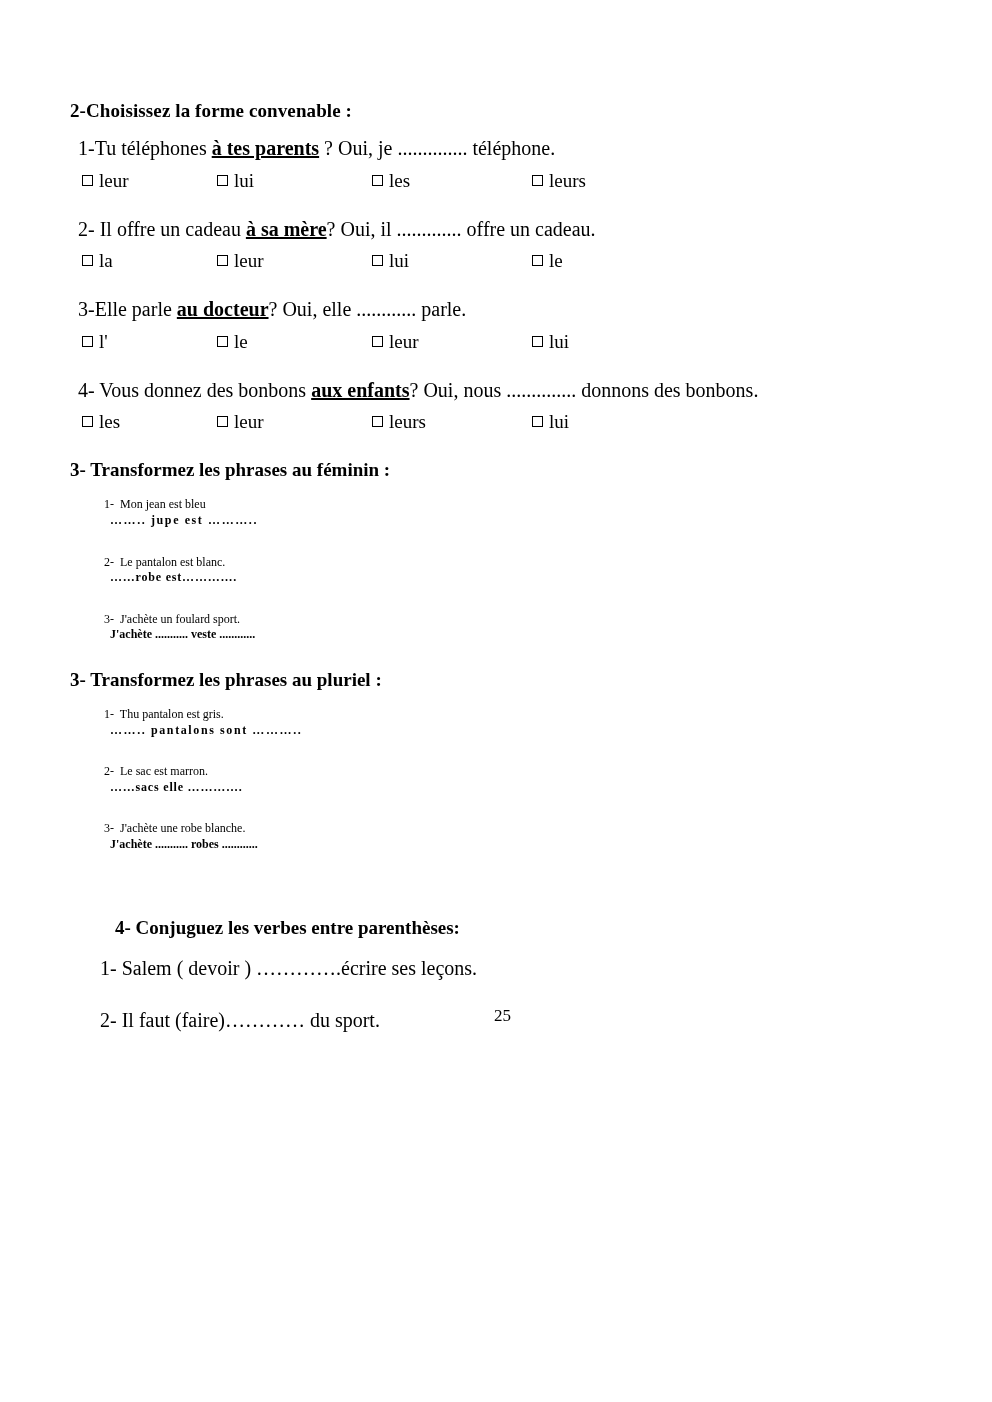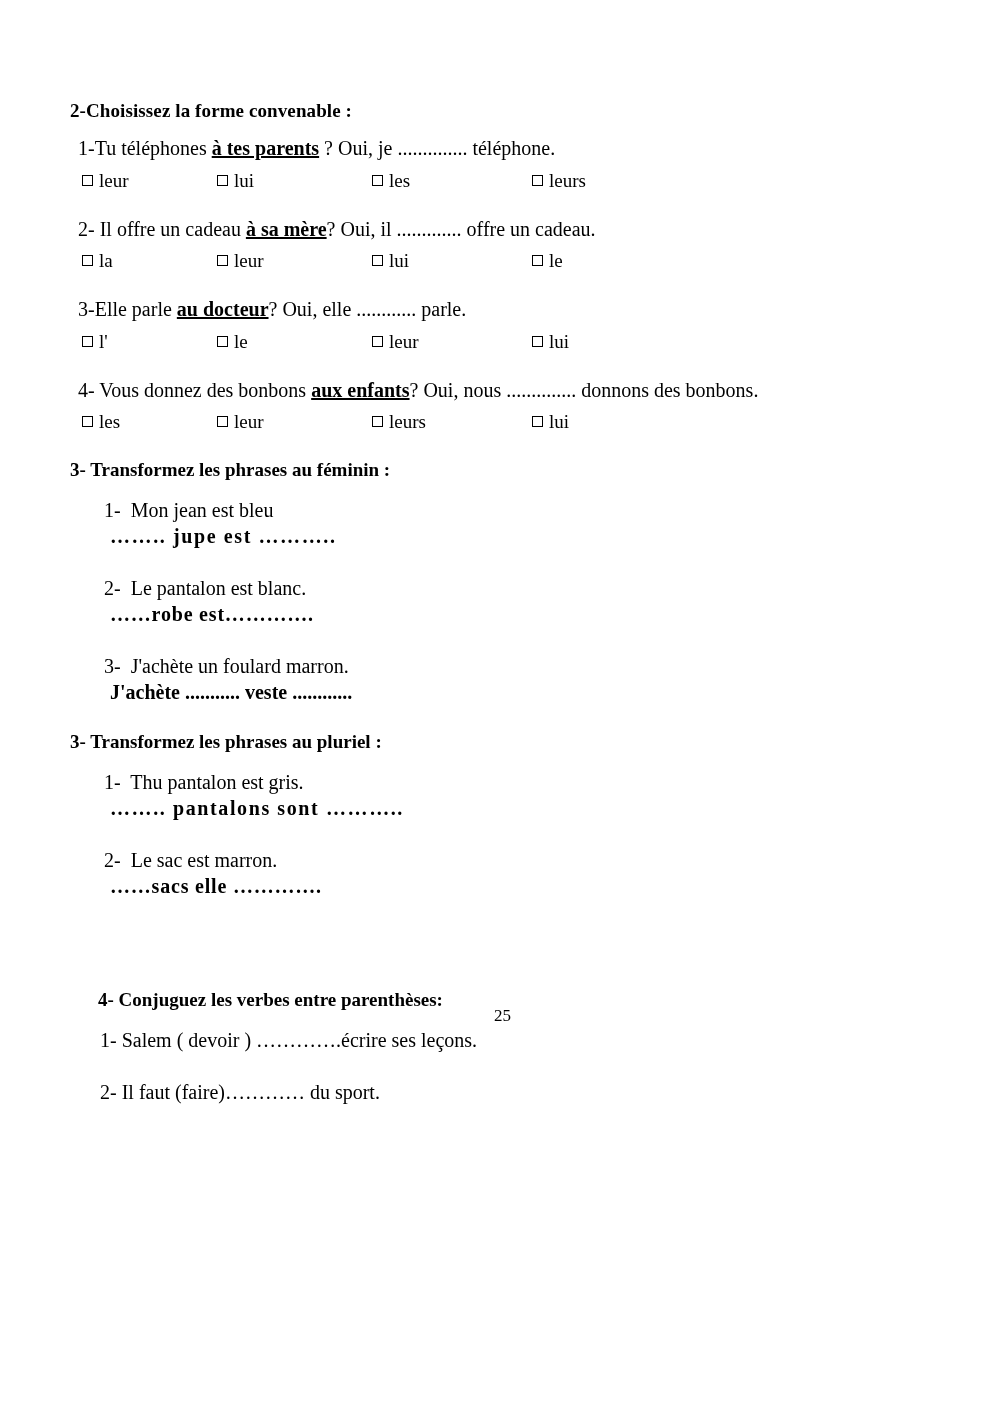--- a/index.html
+++ b/index.html
@@ -53,40 +53,40 @@
   .opt-1 { width: 135px; }
   .opt-2 { width: 155px; }
   .opt-3 { width: 160px; }
   .opt-4 { width: auto; }
   .mcq-block { margin-bottom: 25px; }
   .mcq-block:last-of-type { margin-bottom: 0; }
   u.ul { text-decoration: underline; font-weight: bold; }
   .sec-gap { height: 26px; }
   .item {
     margin: 0 0 0 34px;
-    font-size: 20px;
+    font-size: 12px;
     line-height: 1.3;
   }
   .item .first {
     display: block;
   }
   .item .second {
     display: block;
     margin-left: 6px;
     font-weight: bold;
   }
   .item-spacer { height: 26px; }
   .dots-sp { letter-spacing: 1.6px; }
   .wide-sp { letter-spacing: 0.8px; }
   .sub-sec {
     font-weight: bold;
     font-size: 19px;
     margin: 0 0 16px 0;
   }
-  .sub-sec.indent { margin-left: 28px; }
+  .sub-sec.indent { margin-left: 45px; }
   .conj-item {
     font-size: 20px;
     margin: 0 0 0 30px;
     line-height: 1.3;
   }
   .page-number {
     position: absolute;
     left: 13px;
     right: 0;
     bottom: 86px;
@@ -155,21 +155,21 @@
     </div>
     <div class="item-spacer"></div>
 
     <div class="item">
       <span class="first"><span>2-</span>&nbsp; <span>Le pantalon est blanc.</span></span>
       <span class="second wide-sp">……robe  est………….</span>
     </div>
     <div class="item-spacer"></div>
 
     <div class="item">
-      <span class="first"><span>3-</span>&nbsp; <span>J'achète un foulard marron.</span></span>
+      <span class="first"><span>3-</span>&nbsp; <span>J'achète un foulard sport.</span></span>
       <span class="second">J'achète ........... veste ............</span>
     </div>
   </div>
 
   <div class="sec-gap"></div>
 
   <div>
     <p class="sub-sec">3- Transformez les phrases au pluriel :</p>
 
     <div class="item">
@@ -177,20 +177,24 @@
       <span class="second dots-sp">…….. pantalons sont ………..</span>
     </div>
     <div class="item-spacer"></div>
 
     <div class="item">
       <span class="first"><span>2-</span>&nbsp; <span>Le sac est marron.</span></span>
       <span class="second wide-sp">……sacs  elle ………….</span>
     </div>
     <div class="item-spacer"></div>
 
+    <div class="item">
+      <span class="first"><span>3-</span>&nbsp; <span>J'achète une robe blanche.</span></span>
+      <span class="second">J'achète ........... robes  ............</span>
+    </div>
   </div>
 
   <div class="big-gap"></div>
 
   <div>
     <p class="sub-sec indent">4-  Conjuguez les verbes entre parenthèses:</p>
     <div class="conj-item">1- Salem ( devoir ) ………….écrire ses leçons.</div>
     <div class="item-spacer"></div>
     <div class="conj-item">2- Il faut  (faire)………… du sport.</div>
   </div>

